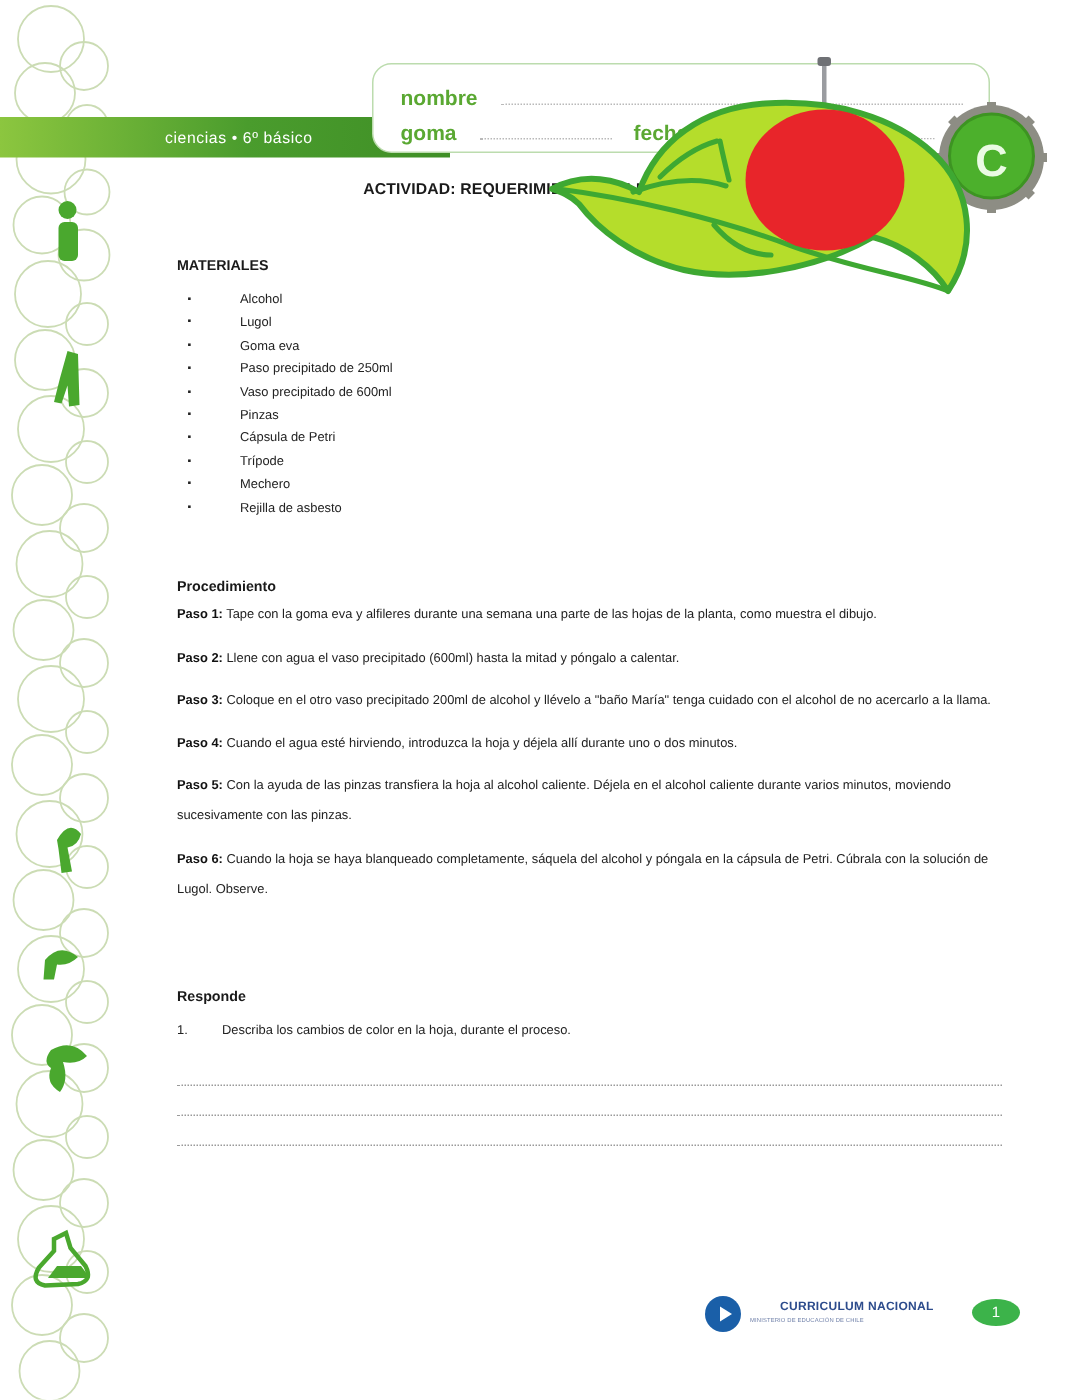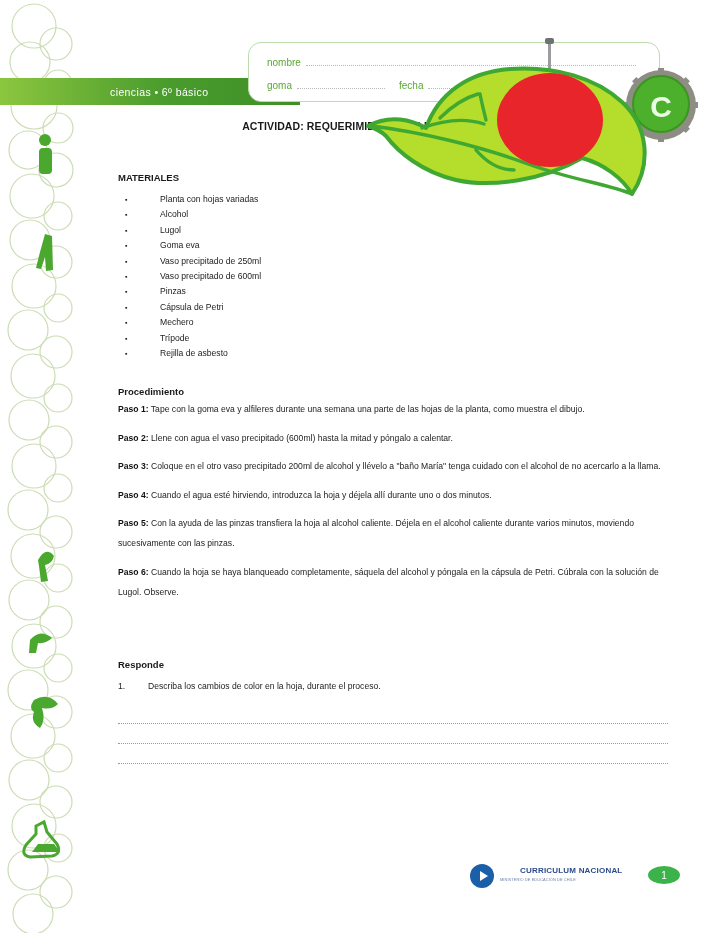--- a/index.html
+++ b/index.html
@@ -63,23 +63,23 @@
     border-bottom: 1.6px solid #bcdcae;
     border-bottom-left-radius: 11px;
   }
   .field {
     position: absolute;
     display: flex;
     align-items: baseline;
   }
   .field-label {
     color: #5aa832;
-    font-size: 10px;
-    font-weight: normal;
-    margin-right: 5px;
+    font-size: 14px;
+    font-weight: bold;
+    margin-right: 16px;
     white-space: nowrap;
   }
   .field-line {
     border-bottom: 1px dotted #b9b9b9;
     height: 1px;
   }
   .badge-c {
     position: absolute;
     left: 624px; top: 26px;
     width: 74px; height: 74px;
@@ -331,30 +331,29 @@
   </div>
 </div>
 
 <div class="content">
 
   <div class="title">ACTIVIDAD: REQUERIMIENTO DE LUZ EN LA FOTOSÍNTESIS</div>
 
   <div class="materials">
     <div class="section-head">MATERIALES</div>
     <ul class="mat-list">
-      <li>Planta con hojas variadas</li>
       <li>Alcohol</li>
       <li>Lugol</li>
       <li>Goma eva</li>
-      <li>Vaso precipitado de 250ml</li>
+      <li>Paso precipitado de 250ml</li>
       <li>Vaso precipitado de 600ml</li>
       <li>Pinzas</li>
       <li>Cápsula de Petri</li>
+      <li>Trípode</li>
       <li>Mechero</li>
-      <li>Trípode</li>
       <li>Rejilla de asbesto</li>
     </ul>
   </div>
 
   <div class="leaf-fig">
     <svg width="310" height="190" viewBox="0 0 310 190" xmlns="http://www.w3.org/2000/svg">
 
       <g>
         <rect x="188" y="13" width="3" height="52" fill="#9a9ca0"></rect>
         <rect x="185" y="10" width="9" height="6" rx="2" fill="#6f7175"></rect>

